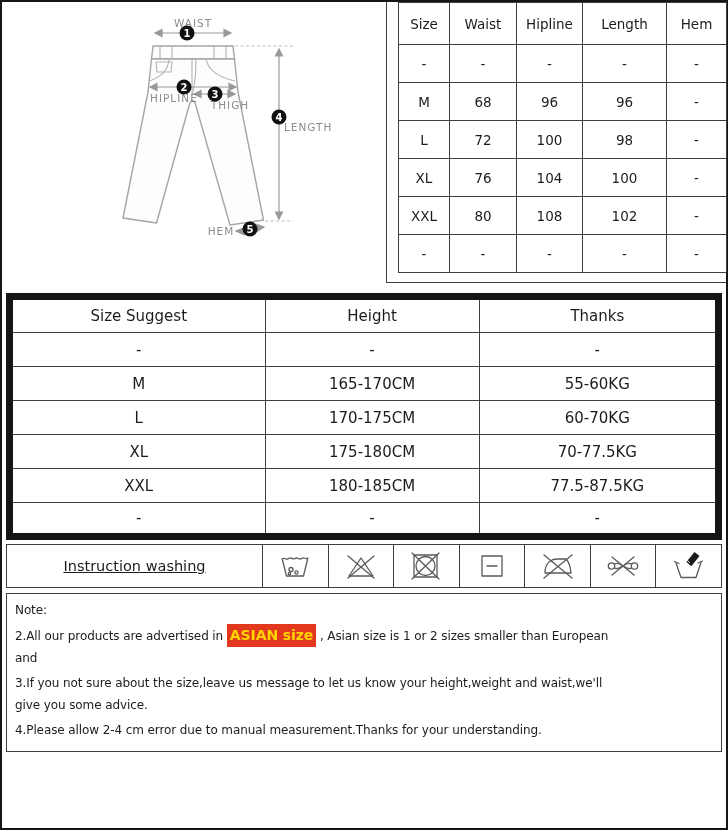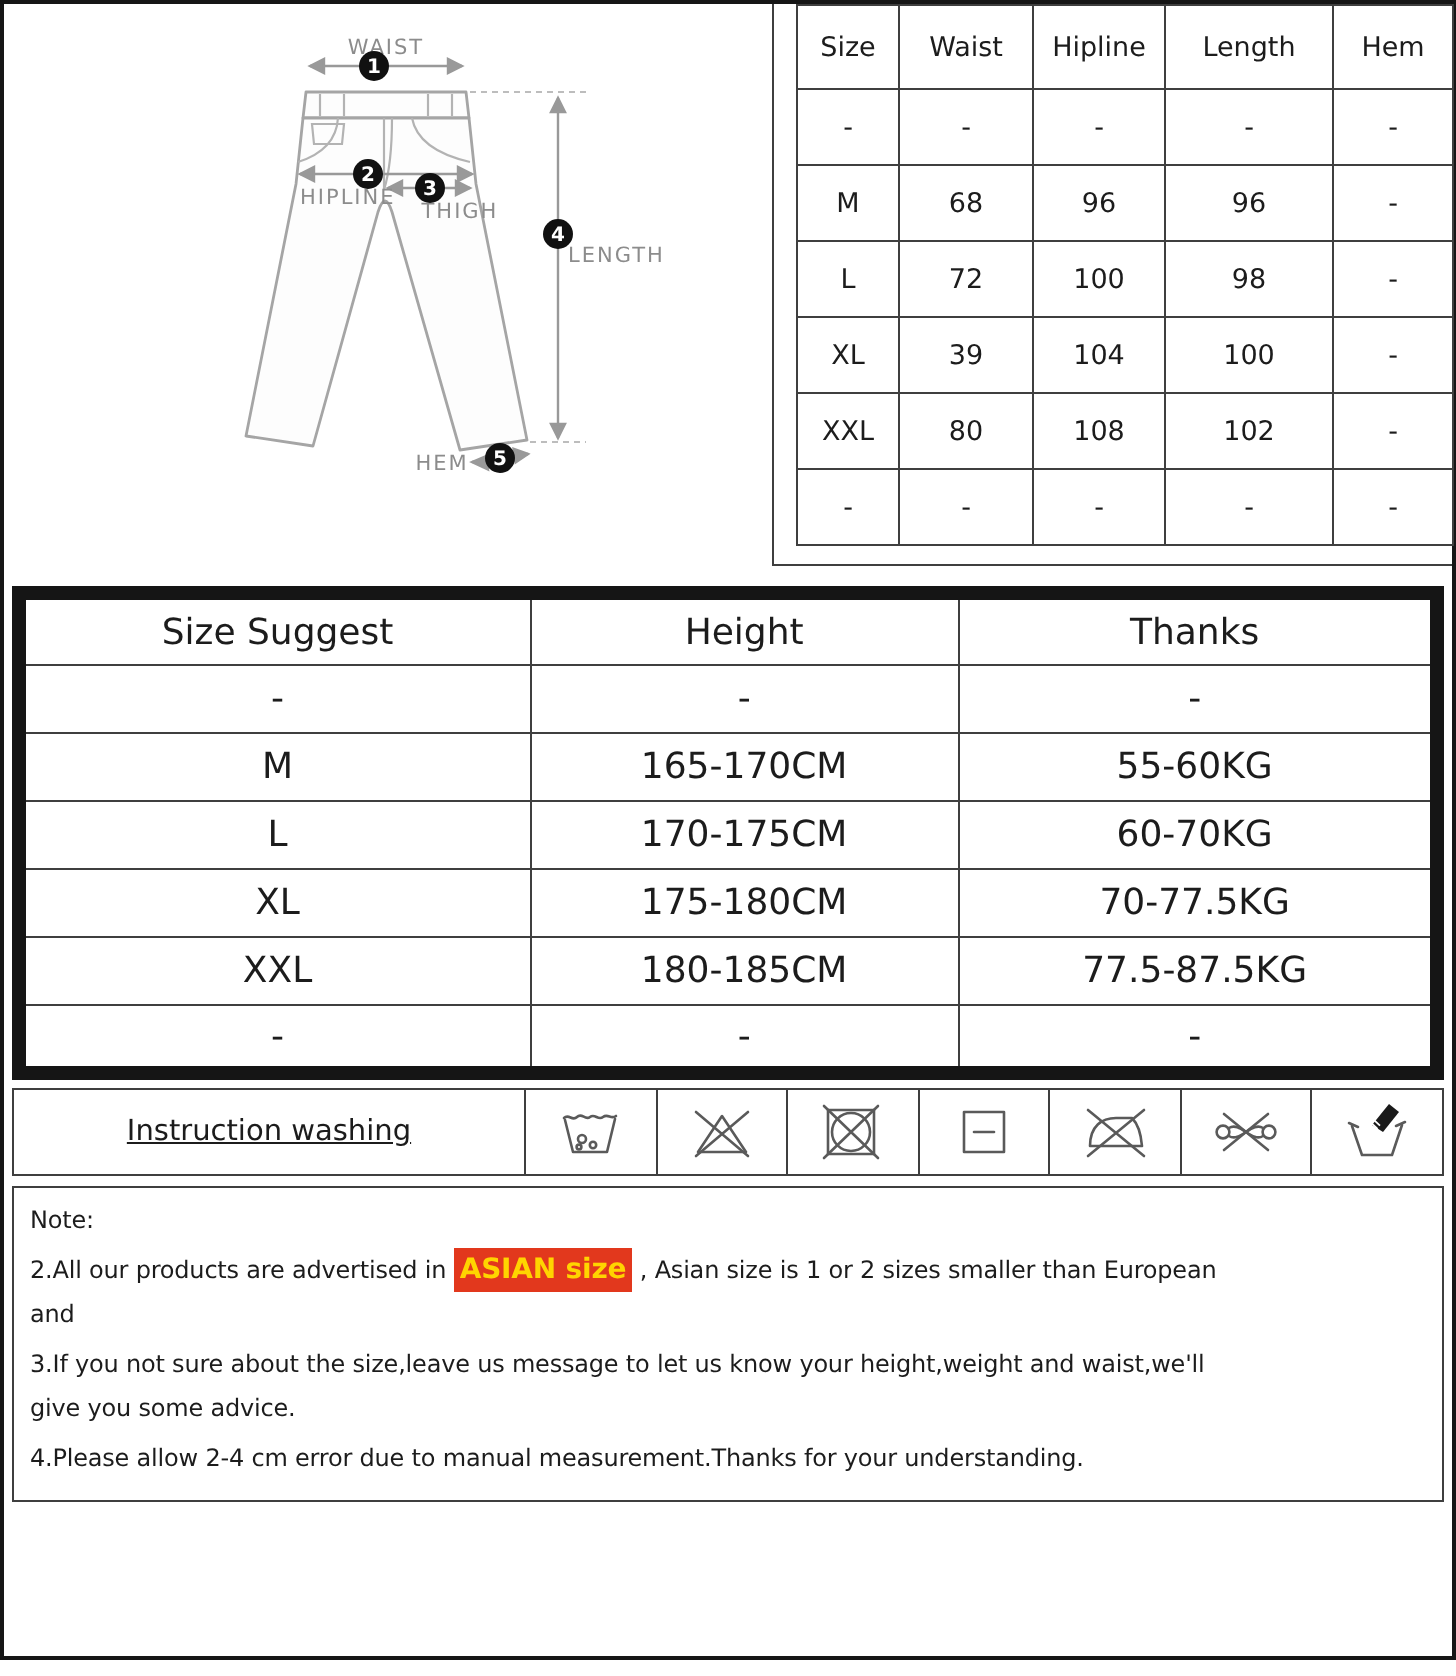--- a/index.html
+++ b/index.html
@@ -15,21 +15,21 @@
   .diag-label { fill: #8c8c8c; font-size: 10.5px; letter-spacing: 1px; font-family: "DejaVu Sans", sans-serif; }
   .badge-num { fill: #ffffff; font-size: 10px; font-weight: bold; text-anchor: middle; font-family: "DejaVu Sans", sans-serif; }
 
   table.size-table { position: absolute; left: 396px; top: 0; width: 328px; border-collapse: collapse; table-layout: fixed; }
   table.size-table th, table.size-table td { border: 1px solid #3f3f3f; text-align: center; font-weight: normal; font-size: 13.5px; padding: 0; }
   table.size-table th { height: 42px; }
   table.size-table td { height: 38px; }
 
   
   table.suggest-table { margin: 10px 4px 0 4px; width: 716px; border-collapse: collapse; table-layout: fixed; border: 7px solid #151515; }
-  table.suggest-table th, table.suggest-table td { border: 1px solid #3f3f3f; text-align: center; font-weight: normal; font-size: 18px; padding: 0; }
+  table.suggest-table th, table.suggest-table td { border: 1px solid #3f3f3f; text-align: center; font-weight: normal; font-size: 15px; padding: 0; }
   table.suggest-table th { height: 36px; }
   table.suggest-table td { height: 34px; }
 
   
   .washing-row { display: flex; margin: 4px 4px 0 4px; width: 716px; height: 44px; border: 1px solid #3f3f3f; background: #fff; text-decoration: underline; }
   .washing-label { width: 256px; display: flex; align-items: center; justify-content: center; font-size: 14.5px; border-right: 1px solid #3f3f3f; }
   .washing-cell { flex: 1; display: flex; align-items: center; justify-content: center; border-right: 1px solid #3f3f3f; }
   .washing-cell:last-child { border-right: none; }
   .washing-cell svg { display: block; }
   .wicon { stroke: #5a5a5a; fill: none; stroke-width: 1.3; stroke-linecap: round; stroke-linejoin: round; }
@@ -145,21 +145,21 @@
             </tr>
             <tr>
               <td>L</td>
               <td>72</td>
               <td>100</td>
               <td>98</td>
               <td>-</td>
             </tr>
             <tr>
               <td>XL</td>
-              <td>39</td>
+              <td>76</td>
               <td>104</td>
               <td>100</td>
               <td>-</td>
             </tr>
             <tr>
               <td>XXL</td>
               <td>80</td>
               <td>108</td>
               <td>102</td>
               <td>-</td>

